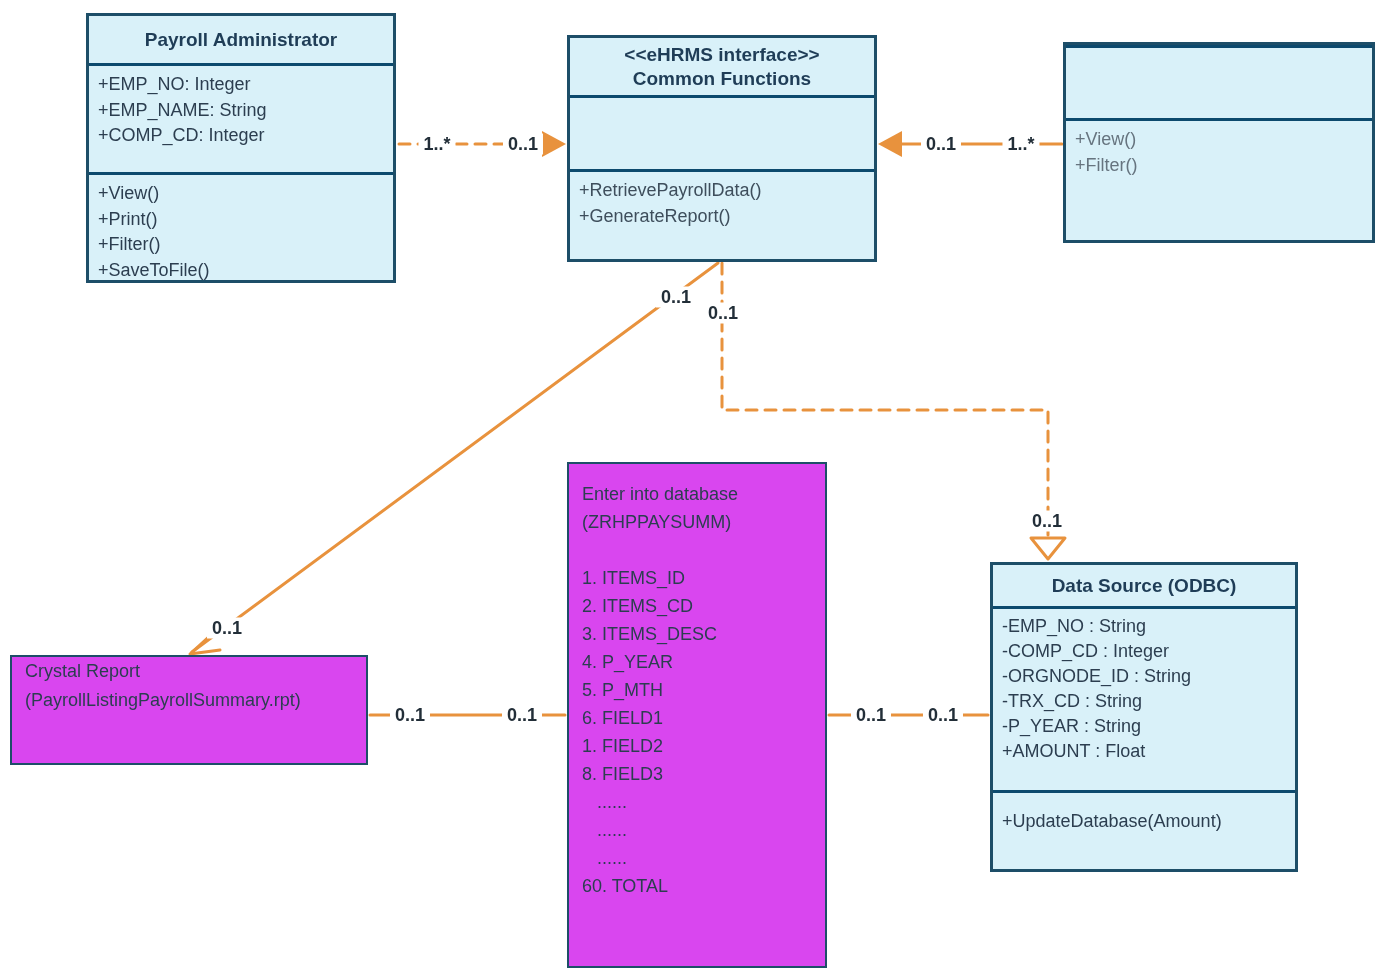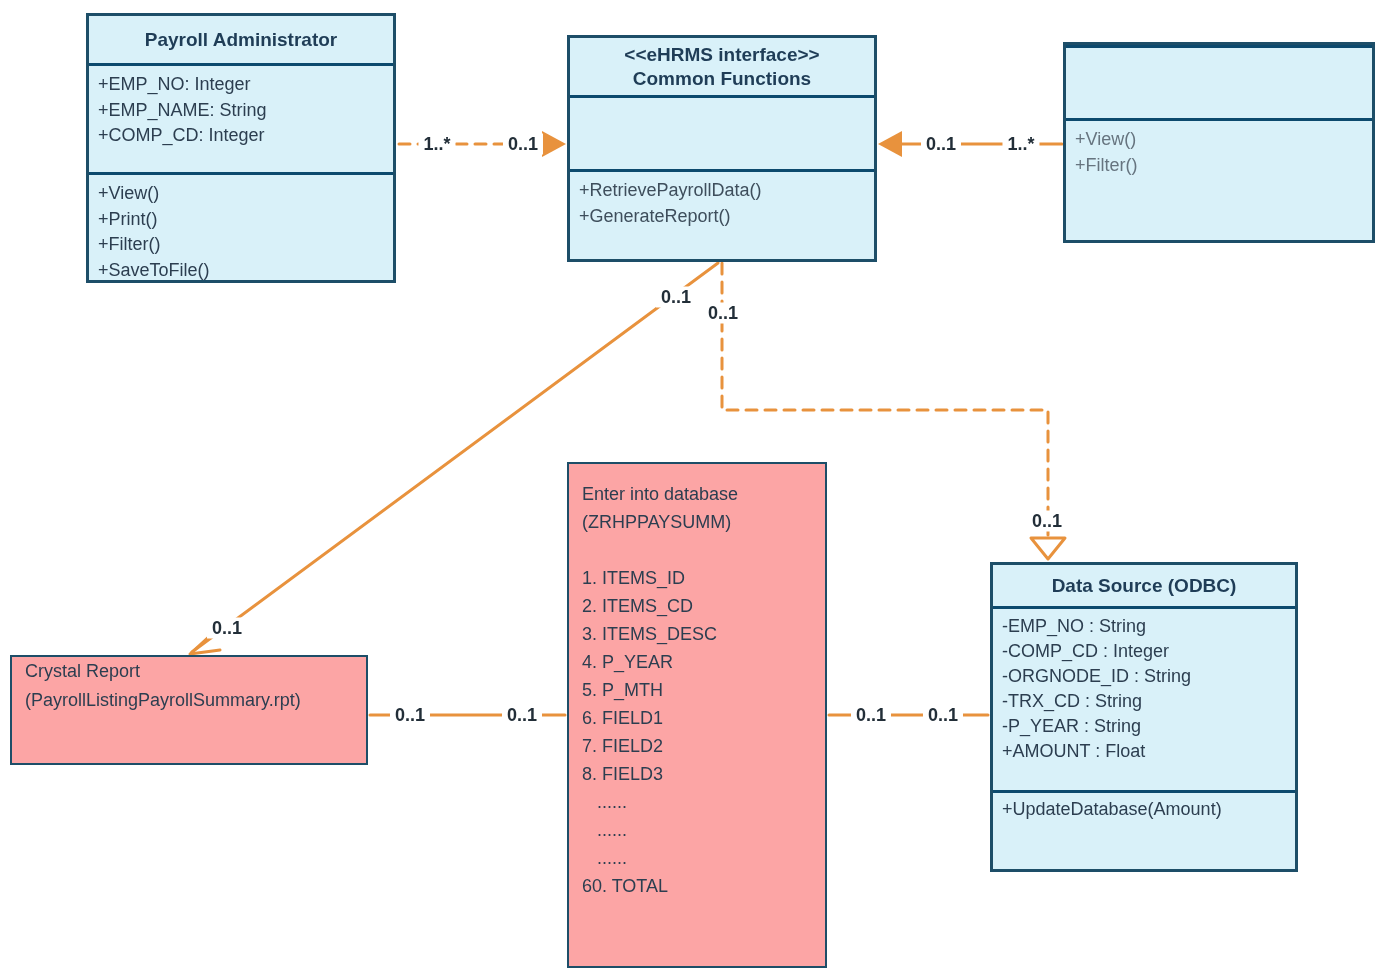--- a/index.html
+++ b/index.html
@@ -34,21 +34,21 @@
     flex:0 0 auto;
   }
   .uml-section.grow{flex:1 1 auto;}
   .gray-text{color:#66747f;}
   .midgray-text{color:#3e4e5c;}
   .title-gray{color:#4a5a68;font-weight:normal;}
 
   
   .note-box{
     position:absolute;
-    background:#fca5a5;
+    background:#d946ef;
     border:2px solid #1d4e68;
     box-sizing:border-box;
     color:#2c3e50;font-size:18px;
   }
   .note-line{min-height:28px;line-height:28px;white-space:pre-wrap;}
   .cr-line{min-height:29px;line-height:29px;}
 
   
   .mult{
     position:absolute;
@@ -136,41 +136,41 @@
   <div class="uml-class" style="left:990px;top:562px;width:308px;height:310px">
     <div class="uml-title" style="height:41px">Data Source (ODBC)</div>
     <div class="uml-section" style="height:184px;line-height:24.9px;padding-top:5px">
       <div>-EMP_NO : String</div>
       <div>-COMP_CD : Integer</div>
       <div>-ORGNODE_ID : String</div>
       <div>-TRX_CD : String</div>
       <div>-P_YEAR : String</div>
       <div>+AMOUNT : Float</div>
     </div>
-    <div class="uml-section grow" style="padding-top:4px">
+    <div class="uml-section grow" style="padding-top:16px">
       <div>+UpdateDatabase(Amount)</div>
     </div>
   </div>
 
   <div class="note-box" style="left:10px;top:655px;width:358px;height:110px;display:flex;flex-direction:column;justify-content:flex-start;padding-left:13px">
     <div class="cr-line">Crystal Report</div>
     <div class="cr-line">(PayrollListingPayrollSummary.rpt)</div>
   </div>
 
   <div class="note-box" style="left:567px;top:462px;width:260px;height:506px;padding:16px 6px 0 13px">
     <div class="note-line">Enter into database</div>
     <div class="note-line">(ZRHPPAYSUMM)</div>
     <div class="note-line"></div>
     <div class="note-line">1. ITEMS_ID</div>
     <div class="note-line">2. ITEMS_CD</div>
     <div class="note-line">3. ITEMS_DESC</div>
     <div class="note-line">4. P_YEAR</div>
     <div class="note-line">5. P_MTH</div>
     <div class="note-line">6. FIELD1</div>
-    <div class="note-line">7. FIELD2</div>
+    <div class="note-line">1. FIELD2</div>
     <div class="note-line">8. FIELD3</div>
     <div class="note-line">   ......</div>
     <div class="note-line">   ......</div>
     <div class="note-line">   ......</div>
     <div class="note-line">60. TOTAL</div>
   </div>
 
 </div>
 
 </body></html>

